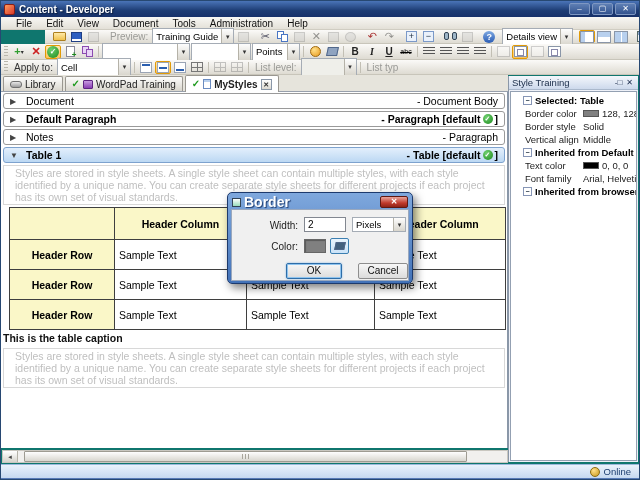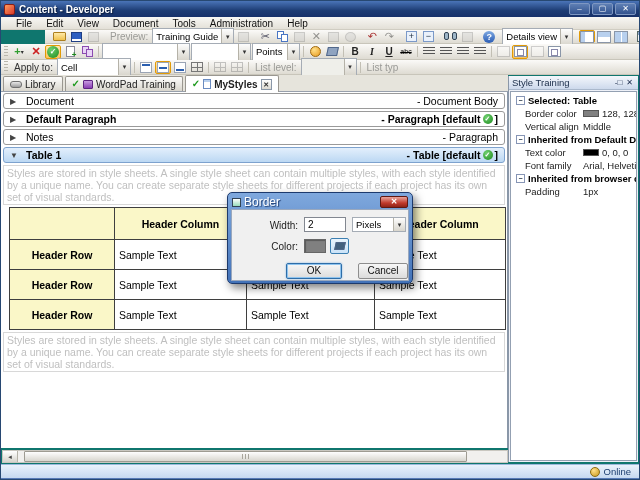--- a/index.html
+++ b/index.html
@@ -91,37 +91,37 @@
   
   .content { position:absolute; left:0; top:91px; width:507px; bottom:31px; background:#fff; border-right:1px solid #8a97a8; overflow:hidden; }
   .style-row { height:16px; margin:1px 2px 2px 2px; border:1px solid #9a9a9a; border-radius:3px; background:#fff;
     display:flex; align-items:center; padding:0 6px; font-size:10.5px; }
   .style-row.selected { background:linear-gradient(#e3effc,#bcd8f3); border-color:#7da2ce; }
   .style-row .arrow { font-size:8px; color:#444; width:16px; }
   .style-row .sname { flex:1; }
   .style-row.b .sname, .style-row.b .skind { font-weight:bold; }
   .skind { display:flex; align-items:center; gap:2px; }
   .badge { width:10px; height:10px; border-radius:50%; background:radial-gradient(circle at 35% 30%,#6fd06f,#1d8a1d); color:#fff; font-size:7px; font-weight:bold; line-height:10px; text-align:center; }
-  .desc { margin:2px 2px; border:1px solid #d8d8d8; padding:1px 3px; font-size:10.5px; line-height:12px; color:#bfbfbf; }
+  .desc { margin:2px 2px; border:1px solid #d8d8d8; padding:1px 11px; font-size:10.5px; line-height:12px; color:#bfbfbf; }
 
   
   .sample-table { margin:2px 0 0 8px; border-collapse:collapse; table-layout:fixed; width:497px; }
   .sample-table td { border:1.5px solid #3f3f3f; font-size:10.5px; vertical-align:middle; padding:0 4px; background:#fff; overflow:hidden; white-space:nowrap; }
   .sample-table td.hdr { background:#faf7c8; font-weight:bold; text-align:center; }
   .sample-table tr.toprow td { height:32px; }
   .sample-table tr td { height:30px; }
   .tbl-caption { font-size:10.5px; font-weight:bold; padding:2px 0 2px 2px; color:#111; }
 
   
   .dialog { position:absolute; left:226px; top:191px; width:186px; height:92px; z-index:50;
     background:linear-gradient(#7fa8dd,#4272b8); border:1px solid #1d3a6d; border-radius:5px;
     box-shadow:3px 4px 8px rgba(0,0,0,.5); padding:2px 3px 3px 3px; }
   .dlg-title { height:14px; display:flex; align-items:center; gap:3px; padding:0 1px; }
   .dlg-icon { width:9px; height:9px; background:linear-gradient(#fff,#9db); border:1px solid #345; }
-  .dlg-title-text { color:#fff; font-size:12px; font-weight:normal; flex:1; text-shadow:1px 1px 1px #1c3a6e; }
+  .dlg-title-text { color:#fff; font-size:14px; font-weight:bold; flex:1; text-shadow:1px 1px 1px #1c3a6e; }
   .dlg-close { width:28px; height:12px; background:linear-gradient(#e9a49b,#c0392b 60%,#8f2317); border:1px solid #5f1812; border-radius:2px;
     color:#fff; font-size:8px; line-height:10px; text-align:center; font-weight:bold; }
   .dlg-body { position:relative; height:72px; background:#f0f0f0; border:1px solid #9aa8bd; }
   .dlg-label { position:absolute; font-size:10px; color:#222; text-align:right; width:48px; }
   .dlg-input { position:absolute; left:72px; top:7px; width:42px; height:15px; border:1px solid #828790; background:#fff; font-size:10px; padding-left:3px; font-family:"Liberation Sans",sans-serif; }
   .dlg-select { position:absolute; left:120px; top:7px; width:54px; height:15px; }
   .dlg-select .combo { height:15px; }
   .swatch { position:absolute; left:72px; top:29px; width:22px; height:14px; border:1px solid #666; box-shadow:inset 1px 1px 1px rgba(0,0,0,.3); }
   .bucket-btn { position:absolute; left:98px; top:28px; width:19px; height:16px; border:1px solid #3c7fb1; background:linear-gradient(#eaf4fd,#cbe3f8); border-radius:2px; display:flex; align-items:center; justify-content:center; }
   .bucket-btn .ic-bucket { width:10px; height:8px; background:#44617e; }
@@ -130,21 +130,21 @@
   .dlg-btn.ok { left:54px; width:56px; border-color:#2d6da8; box-shadow:0 0 0 1px #8fc4ef inset, 0 0 2px #7ab0e0; }
   .dlg-btn.cancel { left:126px; width:50px; }
 
   
   .inspector { position:absolute; left:507px; top:75px; right:1px; bottom:17px; background:#eef1f8; border-left:1px solid #8a97a8; display:flex; flex-direction:column; }
   .insp-title { height:14px; background:linear-gradient(#f4f7fc,#cdd9ec); border-bottom:1px solid #aab8cc;
     display:flex; align-items:center; padding:0 3px; }
   .insp-title-text { flex:1; font-size:9.5px; color:#20324e; }
   .insp-btn { font-size:8px; color:#203050; width:11px; text-align:center; line-height:10px; }
   .insp-body { flex:1; margin:1px; background:#fff; border:1px solid #93a0b2; overflow:hidden; font-size:9.5px; padding-top:2px; }
-  .insp-sec-h { display:flex; align-items:center; gap:3px; height:13px; padding-left:5px; font-weight:bold; color:#000; white-space:nowrap; overflow:hidden; }
+  .insp-sec-h { display:flex; align-items:center; gap:3px; height:13px; padding-left:12px; font-weight:bold; color:#000; white-space:nowrap; overflow:hidden; }
   .collapse-box { width:9px; height:9px; border:1px solid #8695b5; background:#fff; font-size:7px; line-height:7px; text-align:center; color:#234; flex:none; }
   .insp-row { display:flex; align-items:center; height:13px; padding-left:14px; white-space:nowrap; overflow:hidden; }
   .insp-name { width:58px; flex:none; color:#222; }
   .insp-val { display:flex; align-items:center; gap:3px; color:#222; overflow:hidden; }
   .insp-swatch { width:16px; height:7px; border:1px solid #555; flex:none; }
 
   
   .hscroll { position:absolute; left:1px; top:449px; width:506px; height:13px; background:#f1f0ee; border:1px solid #c9c7c0; display:flex; }
   .hs-btn { width:15px; background:linear-gradient(#fff,#d6d4cd); border-right:1px solid #b5b2a8; font-size:7px; color:#444; text-align:center; line-height:11px; }
   .hs-track { flex:1; position:relative; }
@@ -479,20 +479,21 @@
         <td>Sample Text</td>
       </tr>
       <tr>
         <td class="hdr">Header Row</td>
         <td>Sample Text</td>
         <td>Sample Text</td>
         <td>Sample Text</td>
       </tr>
     </tbody>
       </table>
+    <div class="tbl-caption">This is the table caption</div>
 
     <div class="desc">Styles are stored in style sheets. A single style sheet can contain multiple styles, with each style identified by a unique name. You can create separate style sheets for different projects if each project has its own set of visual standards.</div>
   </div>
 
   <div class="dialog">
     <div class="dlg-title">
       <div class="dlg-icon"></div>
       <span class="dlg-title-text">Border</span>
       <div class="dlg-close">✕</div>
     </div>
@@ -528,20 +529,26 @@
         <span>Selected: Table</span>
       </div>
       <div class="insp-row">
         <span class="insp-name">Border color</span>
         <span class="insp-val">
             <span class="insp-swatch" style="background: rgb(128, 128, 128);"></span>
           <span>128, 128, ...</span>
           </span>
       </div>
       <div class="insp-row">
+        <span class="insp-name">Border style</span>
+        <span class="insp-val">
+            <span>Solid</span>
+          </span>
+      </div>
+      <div class="insp-row">
         <span class="insp-name">Vertical align</span>
         <span class="insp-val">
             <span>Middle</span>
           </span>
       </div>
 
       <div class="insp-sec-h">
         <span class="collapse-box">−</span>
         <span>Inherited from Default Documen</span>
       </div>
@@ -556,26 +563,20 @@
         <span class="insp-name">Font family</span>
         <span class="insp-val">
             <span>Arial, Helvetica, ...</span>
           </span>
       </div>
 
       <div class="insp-sec-h">
         <span class="collapse-box">−</span>
         <span>Inherited from browser defaults</span>
       </div>
-      <div class="insp-row">
-        <span class="insp-name">Padding</span>
-        <span class="insp-val">
-            <span>1px</span>
-          </span>
-      </div>
 
     </div>
   </div>
 
   <div class="hscroll">
     <div class="hs-btn">◂</div>
     <div class="hs-track">
       <div class="hs-thumb">
           <div class="hs-grip"></div>
         </div>

